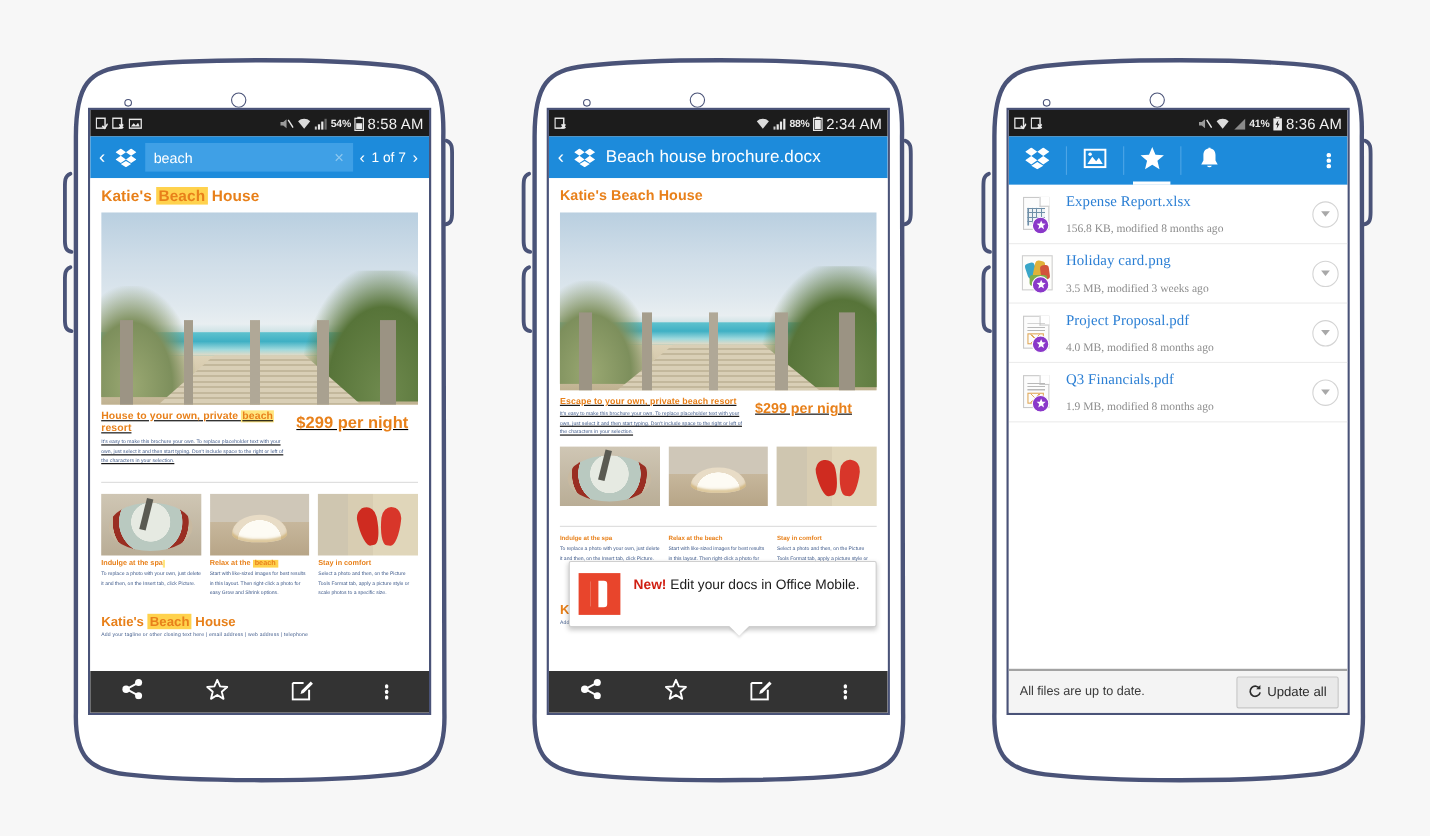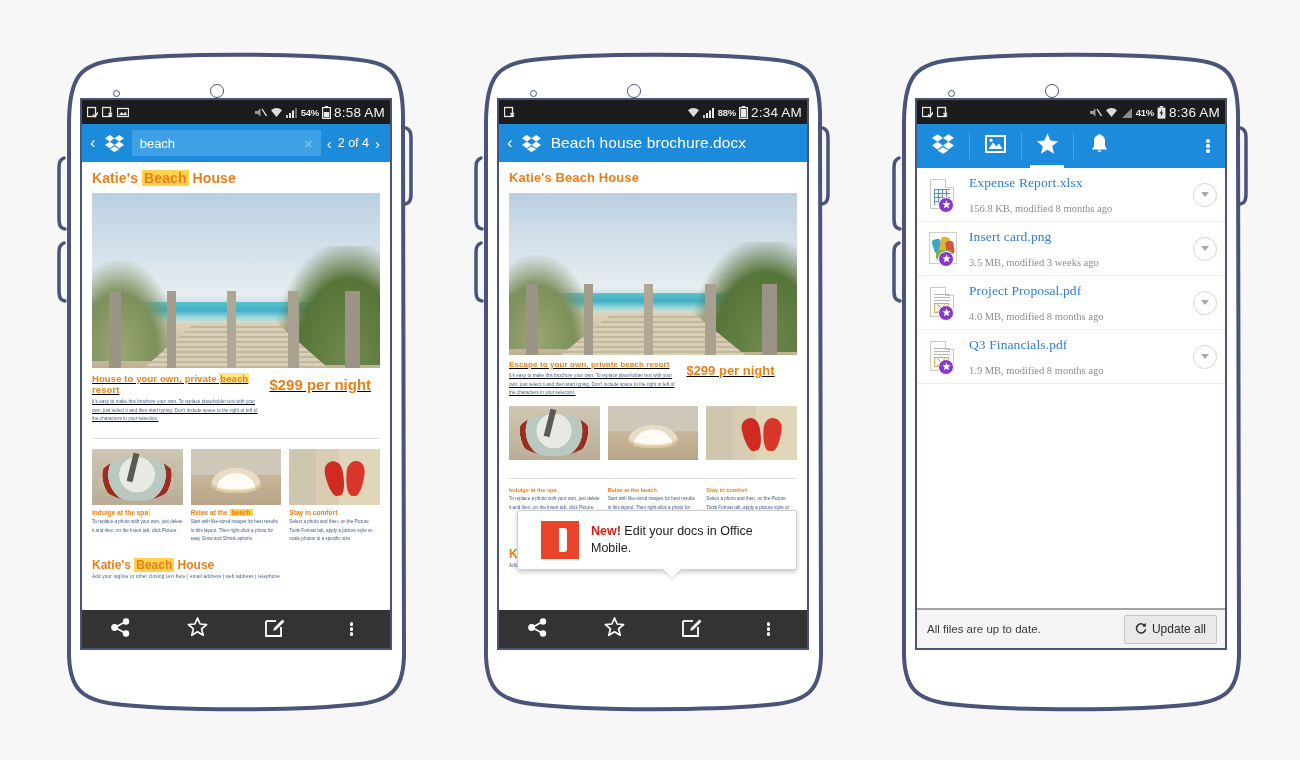--- a/index.html
+++ b/index.html
@@ -170,21 +170,21 @@
     flex: 0 0 auto;
   }
   .bb { flex: 1; display: flex; align-items: center; justify-content: center; }
   .bb-kebab i { display:block; width: 3.6px; height: 3.6px; background:#fff; border-radius:50%; margin: 1.7px 0; }
 
   
   .tooltip {
     position: absolute; left: 18px; right: 10px; bottom: 40px;
     background: #fff; border: 1px solid #cfcfcf; border-radius: 2px;
     box-shadow: 0 2px 5px rgba(0,0,0,.22);
-    display: flex; align-items: flex-start; padding: 10px 23px; gap: 12px;
+    display: flex; align-items: flex-start; padding: 10px 8px; gap: 12px;
     z-index: 5;
   }
   .tooltip::after {
     content:""; position:absolute; left: 52%; bottom:-9px; width:0;height:0;
     border-left: 9px solid transparent; border-right: 9px solid transparent;
     border-top: 9px solid #fff;
     filter: drop-shadow(0 2px 1px rgba(0,0,0,.12));
   }
   .office-ic {
     width: 38px; height: 38px; background: #e8452c; flex: 0 0 auto;
@@ -346,21 +346,21 @@
           <svg width="19" height="17" viewBox="0 0 19 17">
               <path d="M4.8 0 L0 3.3 L4.8 6.6 L9.5 3.3 Z M14.2 0 L9.5 3.3 L14.2 6.6 L19 3.3 Z M0 9.9 L4.8 13.2 L9.5 9.9 L4.8 6.6 Z M14.2 6.6 L9.5 9.9 L14.2 13.2 L19 9.9 Z M4.8 14.2 L9.5 17 L14.2 14.2 L9.5 11.4 Z" fill="#fff"></path>
             </svg>
         </span>
         <div class="searchwrap">
           <span class="q" title="Search">beach</span>
           <span class="clear">×</span>
         </div>
         <div class="pager">
           <span class="pc">‹</span>
-          <span class="pn">2 of 4</span>
+          <span class="pn">1 of 7</span>
           <span class="pc">›</span>
         </div>
       </div>
 
       <div class="docscroll">
         <div class="docpage">
           <div class="doc-h1">
             <span>Katie's </span><span class="hl">Beach</span><span> House</span>
           </div>
 
@@ -752,21 +752,21 @@
                 <i class="c"></i>
                 <i class="d"></i>
               </span>
             <span class="star-badge">
               <svg width="9" height="9" viewBox="0 0 10 10">
                   <path d="M5 0.4 L6.3 3.5 L9.6 3.7 L7 5.9 L7.9 9.3 L5 7.4 L2.1 9.3 L3 5.9 L0.4 3.7 L3.7 3.5 Z" fill="#fff"></path>
                 </svg>
             </span>
           </div>
           <div class="fmeta">
-            <div class="fname">Insert card.png</div>
+            <div class="fname">Holiday card.png</div>
             <div class="fsub">3.5 MB, modified 3 weeks ago</div>
           </div>
           <div class="fchev">
               <span></span>
             </div>
         </div>
 
         <div class="filerow">
           <div class="ficon">
             <span class="page-sheet"></span>

